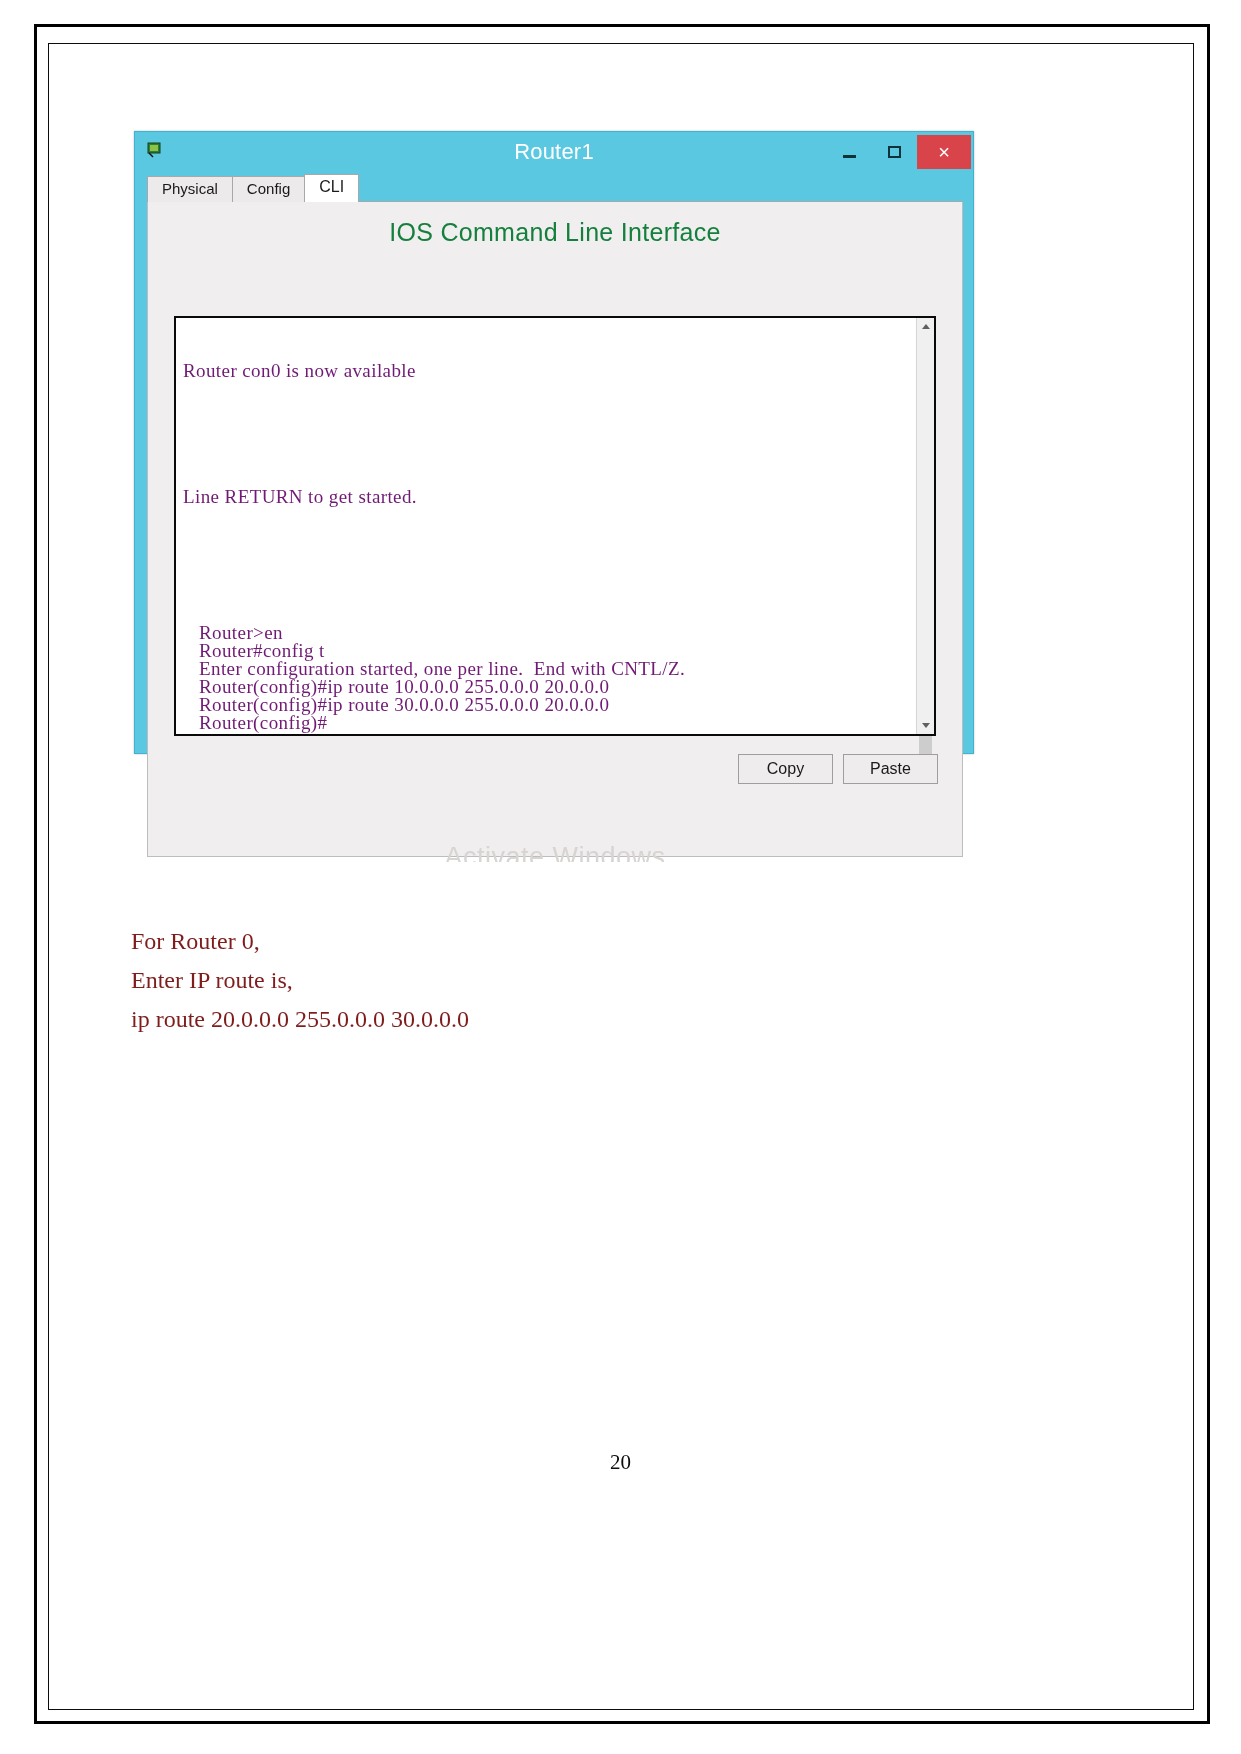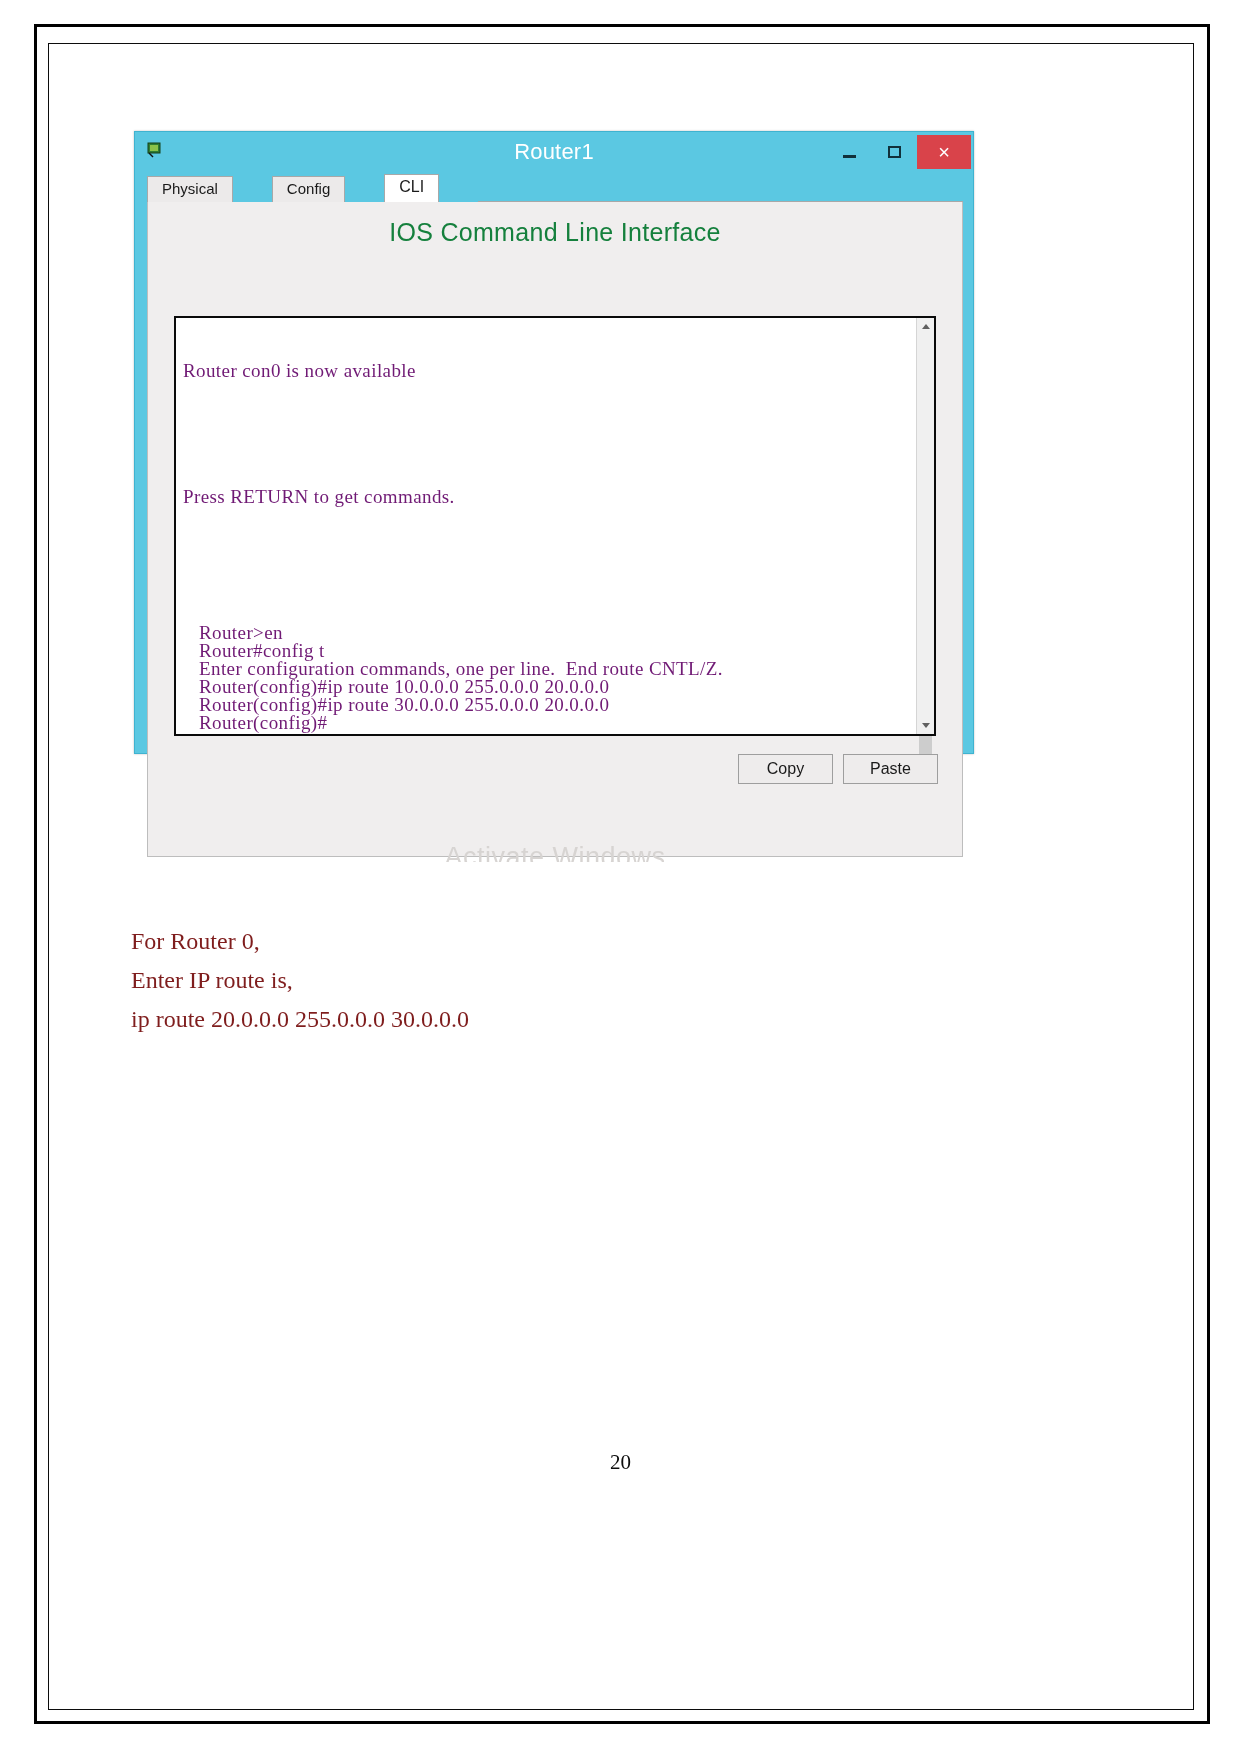--- a/index.html
+++ b/index.html
@@ -122,21 +122,20 @@
     line-height: 1;
   }
 
   
   .tab-strip {
     position: relative;
     height: 27px;
     margin: 3px 10px 0 12px;
     display: flex;
     align-items: flex-end;
-    gap: 40px;
   }
   .tab {
     font-family: "Liberation Sans", sans-serif;
     font-size: 15px;
     color: #1a1a1a;
     background: #eceaea;
     border: 1px solid #a8a8a8;
     border-bottom: none;
     padding: 3px 14px 4px 14px;
     margin-right: -1px;
@@ -369,26 +368,26 @@
 
   <div class="content-pane">
     <div class="cli-heading">IOS Command Line Interface</div>
 
     <div class="terminal-wrap">
       <div class="terminal">
         <div class="term-top">
           <div class="term-line">Router con0 is now available</div>
         </div>
         <div class="term-mid">
-          <div class="term-line">Press RETURN to get commands.</div>
+          <div class="term-line">Line RETURN to get started.</div>
         </div>
         <div class="term-bottom">
           <div class="term-line">Router&gt;en</div>
           <div class="term-line">Router#config t</div>
-          <div class="term-line">Enter configuration commands, one per line.  End route CNTL/Z.</div>
+          <div class="term-line">Enter configuration started, one per line.  End with CNTL/Z.</div>
           <div class="term-line">Router(config)#ip route 10.0.0.0 255.0.0.0 20.0.0.0</div>
           <div class="term-line">Router(config)#ip route 30.0.0.0 255.0.0.0 20.0.0.0</div>
           <div class="term-line">Router(config)#</div>
         </div>
       </div>
       <div class="scrollbar">
         <div class="sb-arrow up">
             <span class="chev"></span>
           </div>
         <div class="sb-thumb"></div>

